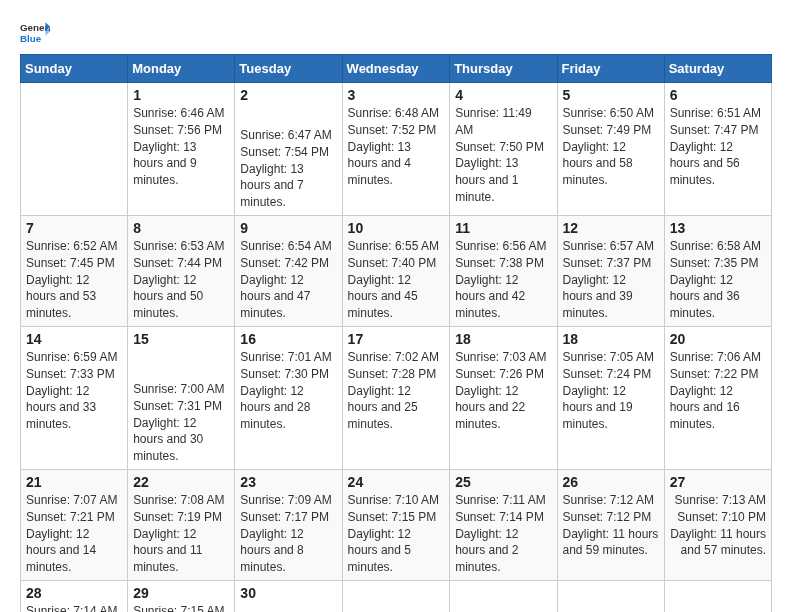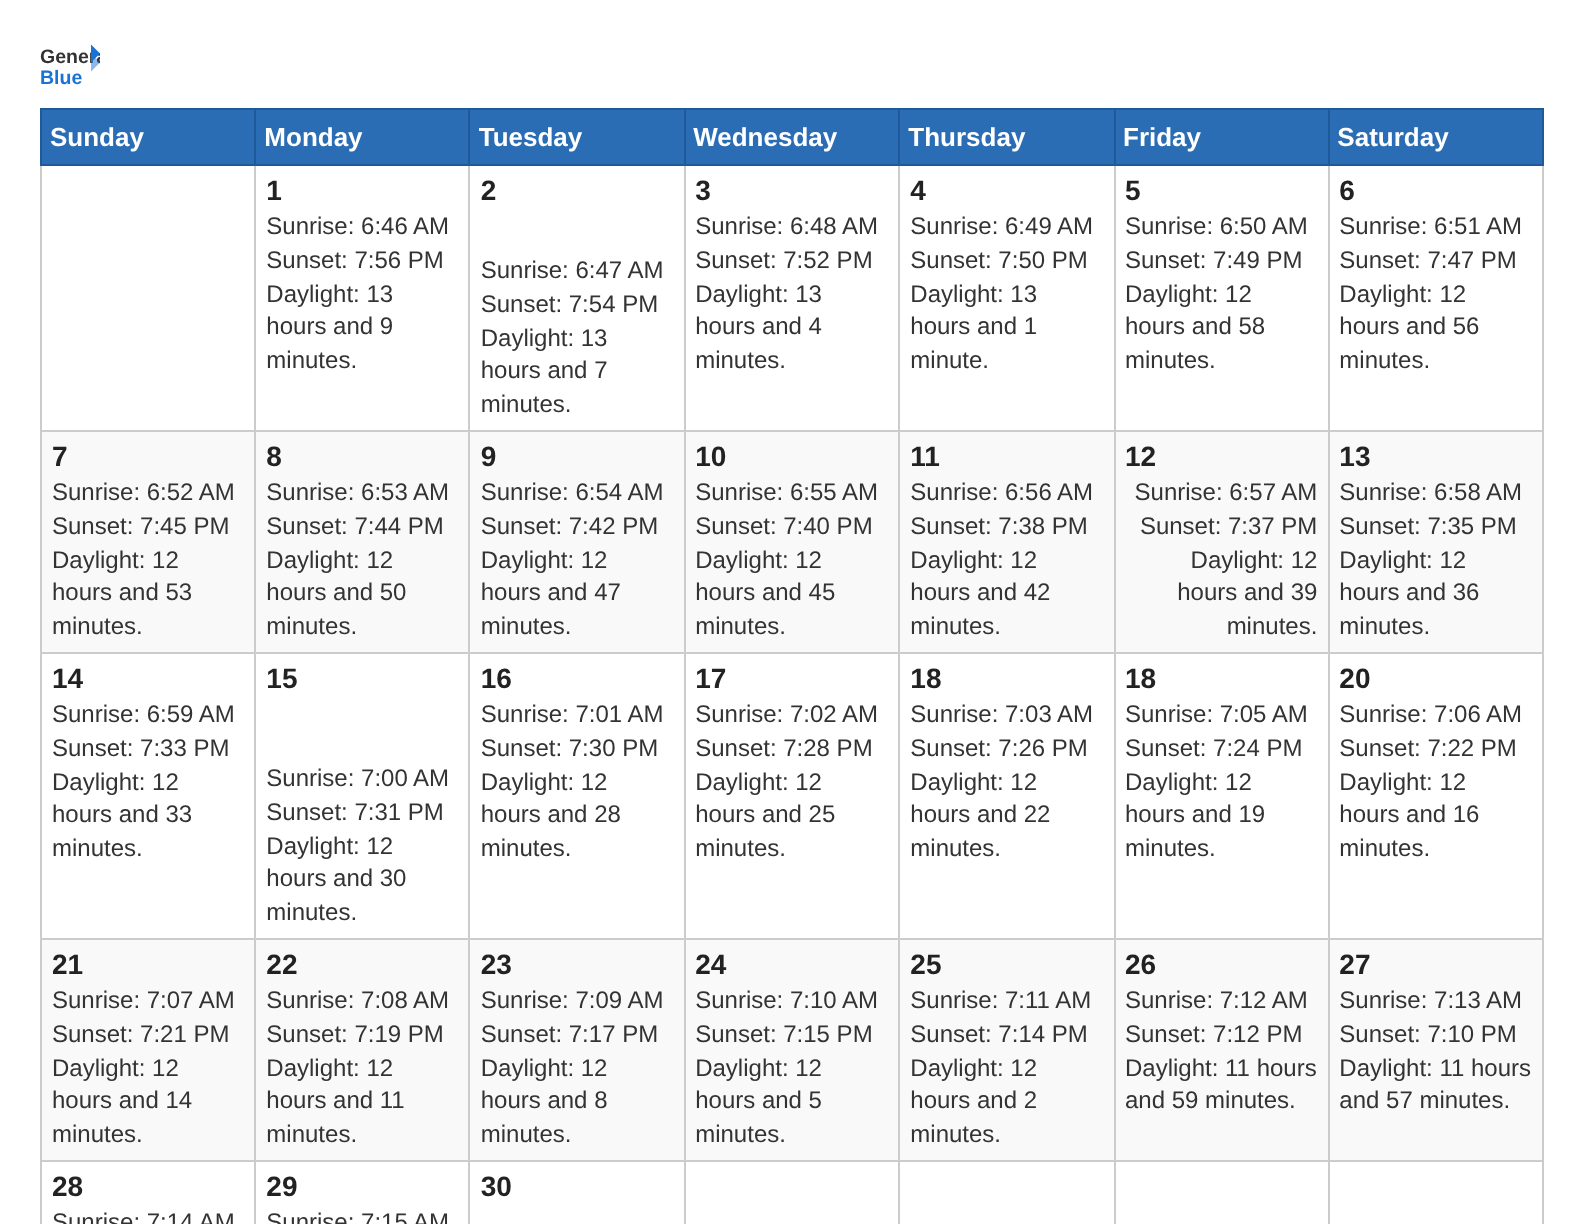--- a/index.html
+++ b/index.html
@@ -113,21 +113,21 @@
 Daylight: 13 hours and 7 minutes.</div>
         </td>
         <td>
           <div class="day-number">3</div>
           <div class="day-info" style="white-space: pre-line;">Sunrise: 6:48 AM
 Sunset: 7:52 PM
 Daylight: 13 hours and 4 minutes.</div>
         </td>
         <td>
           <div class="day-number">4</div>
-          <div class="day-info" style="white-space: pre-line;">Sunrise: 6:49 AM
+          <div class="day-info" style="white-space: pre-line;">Sunrise: 11:49 AM
 Sunset: 7:50 PM
 Daylight: 13 hours and 1 minute.</div>
         </td>
         <td>
           <div class="day-number">5</div>
           <div class="day-info" style="white-space: pre-line;">Sunrise: 6:50 AM
 Sunset: 7:49 PM
 Daylight: 12 hours and 58 minutes.</div>
         </td>
         <td>
@@ -163,21 +163,21 @@
 Daylight: 12 hours and 45 minutes.</div>
         </td>
         <td>
           <div class="day-number">11</div>
           <div class="day-info" style="white-space: pre-line;">Sunrise: 6:56 AM
 Sunset: 7:38 PM
 Daylight: 12 hours and 42 minutes.</div>
         </td>
         <td>
           <div class="day-number">12</div>
-          <div class="day-info" style="white-space: pre-line; text-align: right;">Sunrise: 6:57 AM
+          <div class="day-info" style="white-space: pre-line;">Sunrise: 6:57 AM
 Sunset: 7:37 PM
 Daylight: 12 hours and 39 minutes.</div>
         </td>
         <td>
           <div class="day-number">13</div>
           <div class="day-info" style="white-space: pre-line;">Sunrise: 6:58 AM
 Sunset: 7:35 PM
 Daylight: 12 hours and 36 minutes.</div>
         </td>
       </tr>
@@ -257,21 +257,21 @@
 Daylight: 12 hours and 2 minutes.</div>
         </td>
         <td>
           <div class="day-number">26</div>
           <div class="day-info" style="white-space: pre-line;">Sunrise: 7:12 AM
 Sunset: 7:12 PM
 Daylight: 11 hours and 59 minutes.</div>
         </td>
         <td>
           <div class="day-number">27</div>
-          <div class="day-info" style="white-space: pre-line;">Sunrise: 7:13 AM
+          <div class="day-info" style="white-space: pre-line; text-align: right;">Sunrise: 7:13 AM
 Sunset: 7:10 PM
 Daylight: 11 hours and 57 minutes.</div>
         </td>
       </tr>
       <tr class="row-bg-white">
         <td>
           <div class="day-number">28</div>
           <div class="day-info" style="white-space: pre-line;">Sunrise: 7:14 AM
 Sunset: 7:08 PM
 Daylight: 11 hours and 54 minutes.</div>

